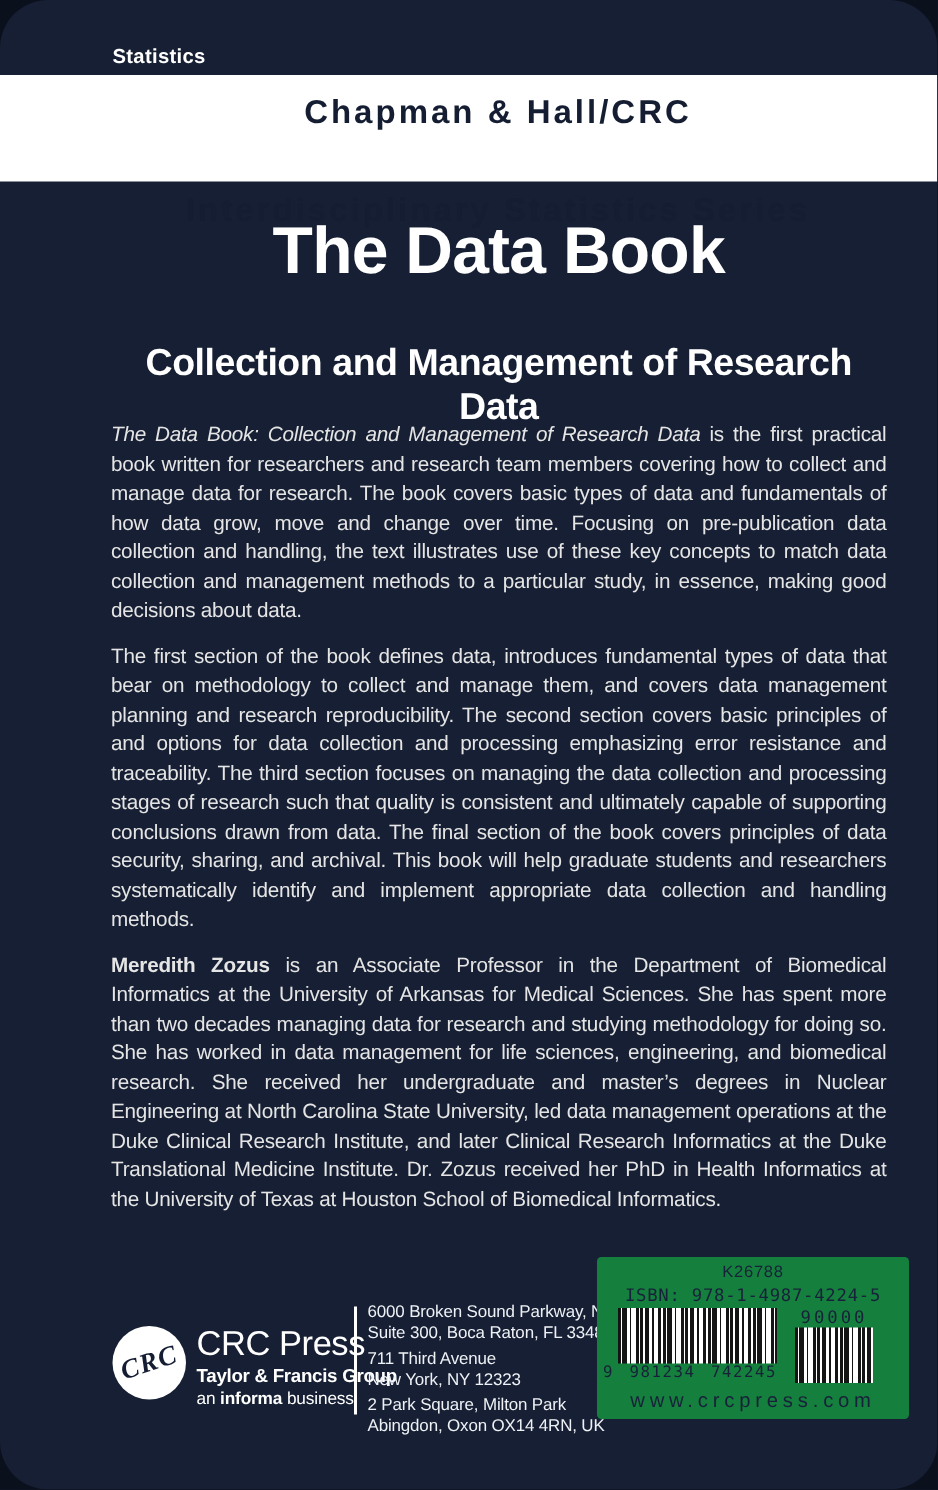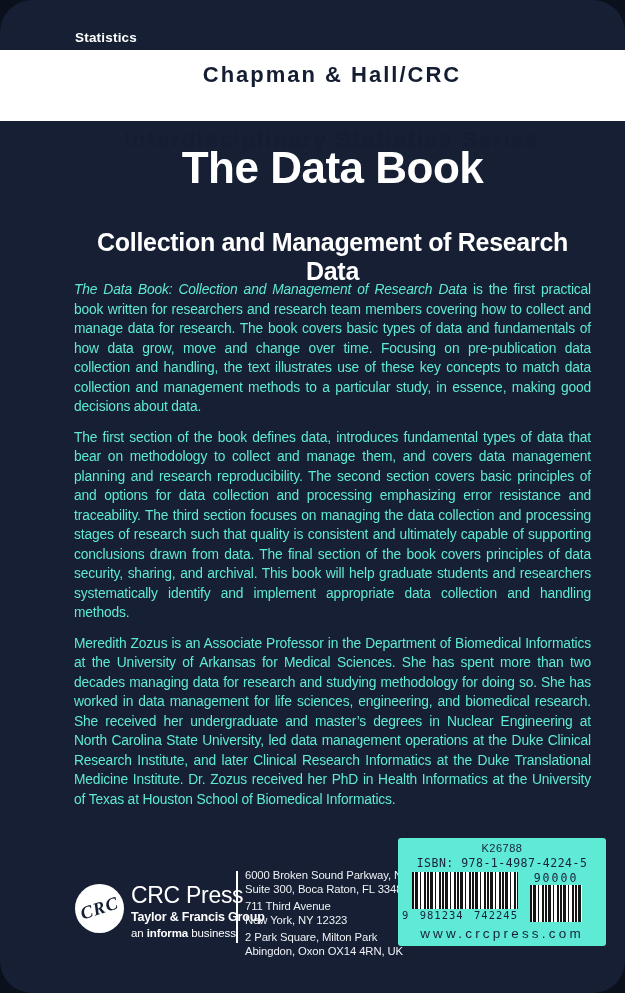--- a/index.html
+++ b/index.html
@@ -59,29 +59,29 @@
     color: #ffffff;
     font-size: 25px;
     font-weight: bold;
     letter-spacing: -0.3px;
   }
 
   
   .body-copy {
     position: absolute;
     top: 280px; left: 74px; width: 517px;
-    color: #5eead4;
+    color: #e5e5e5;
     font-size: 13.8px;
     line-height: 19.5px;
     letter-spacing: -0.15px;
     text-align: justify;
   }
   .body-copy p { margin: 0 0 11px 0; }
   .lead-italic { font-style: italic; }
-  .lead-bold { font-weight: normal; }
+  .lead-bold { font-weight: bold; }
 
   
   .logo-circle {
     position: absolute;
     left: 75px; top: 884px;
     width: 49px; height: 49px;
     border-radius: 50%;
     background: #ffffff;
     display: flex;
     align-items: center;
@@ -116,21 +116,21 @@
     line-height: 13.6px;
     letter-spacing: -0.1px;
   }
   .addr-group { margin-bottom: 4px; }
 
   
   .barcode-box {
     position: absolute;
     left: 398px; top: 838px;
     width: 208px; height: 108px;
-    background: #5eead4;
+    background: #15803d;
     border-radius: 3px;
     color: #18213a;
     box-sizing: border-box;
     padding-top: 4px;
   }
   .order-code { text-align: center; font-size: 11px; letter-spacing: 0.5px; }
   .isbn {
     text-align: center;
     font-family: "DejaVu Sans Mono", monospace;
     font-size: 11.5px;

